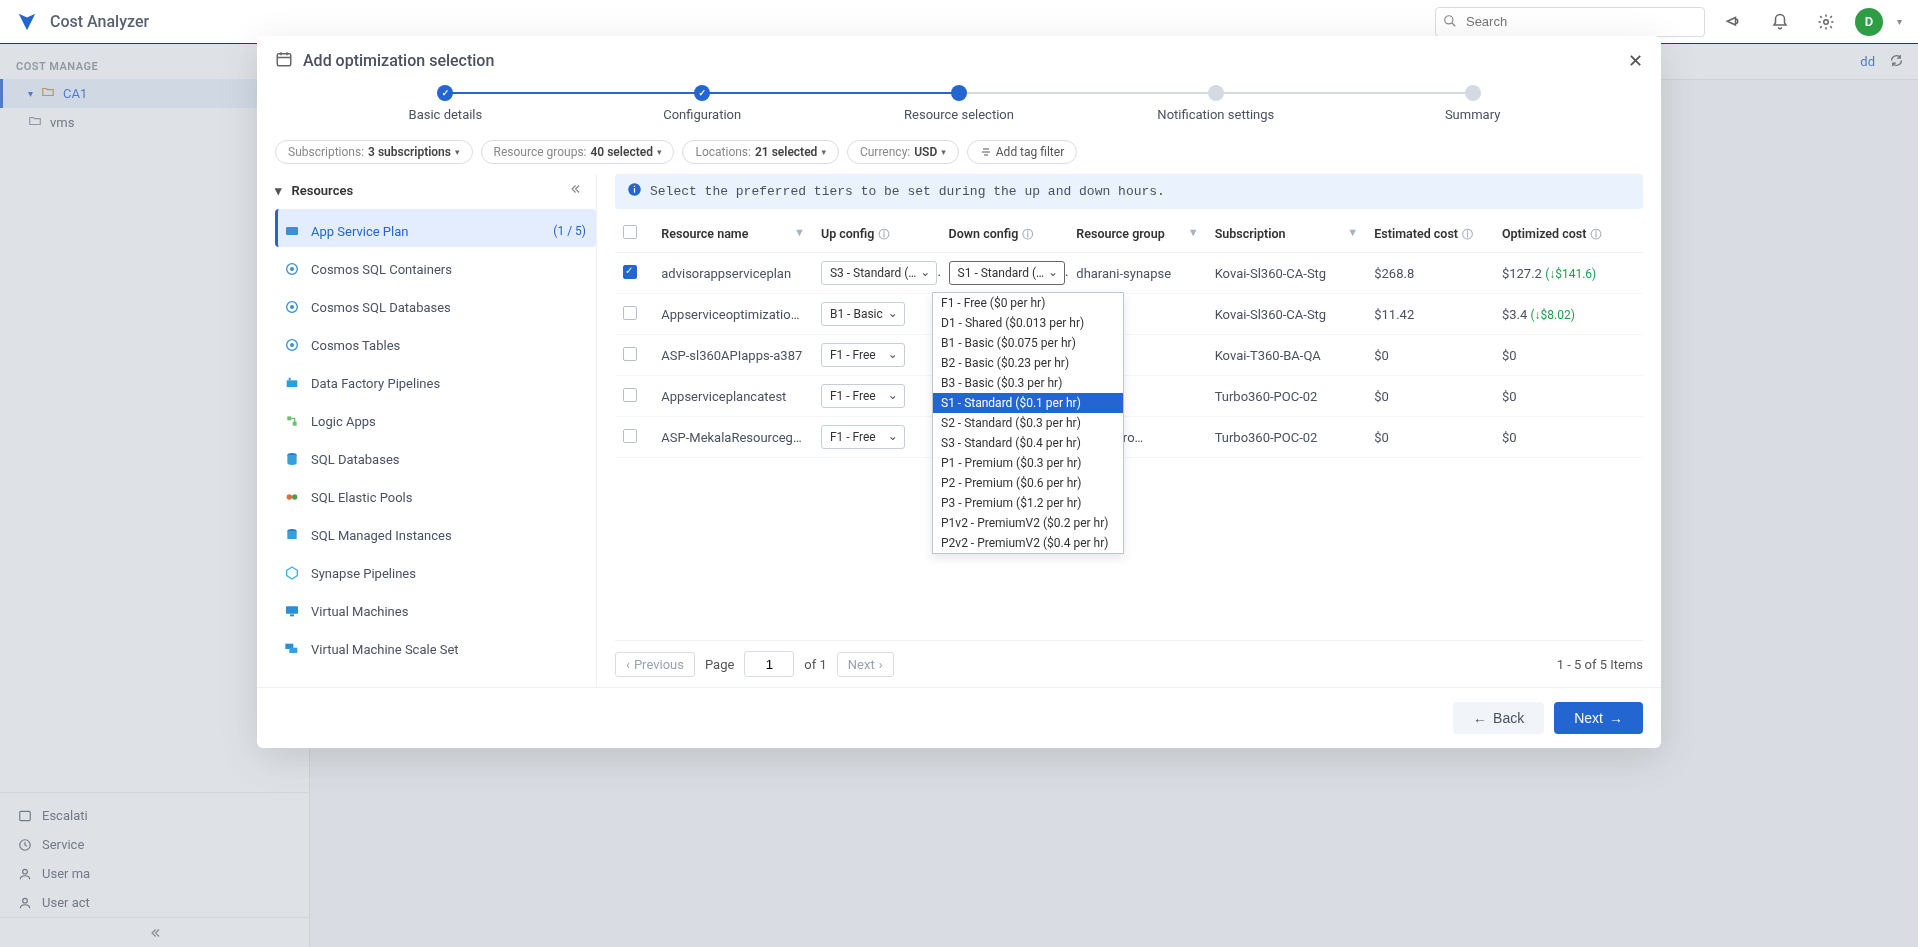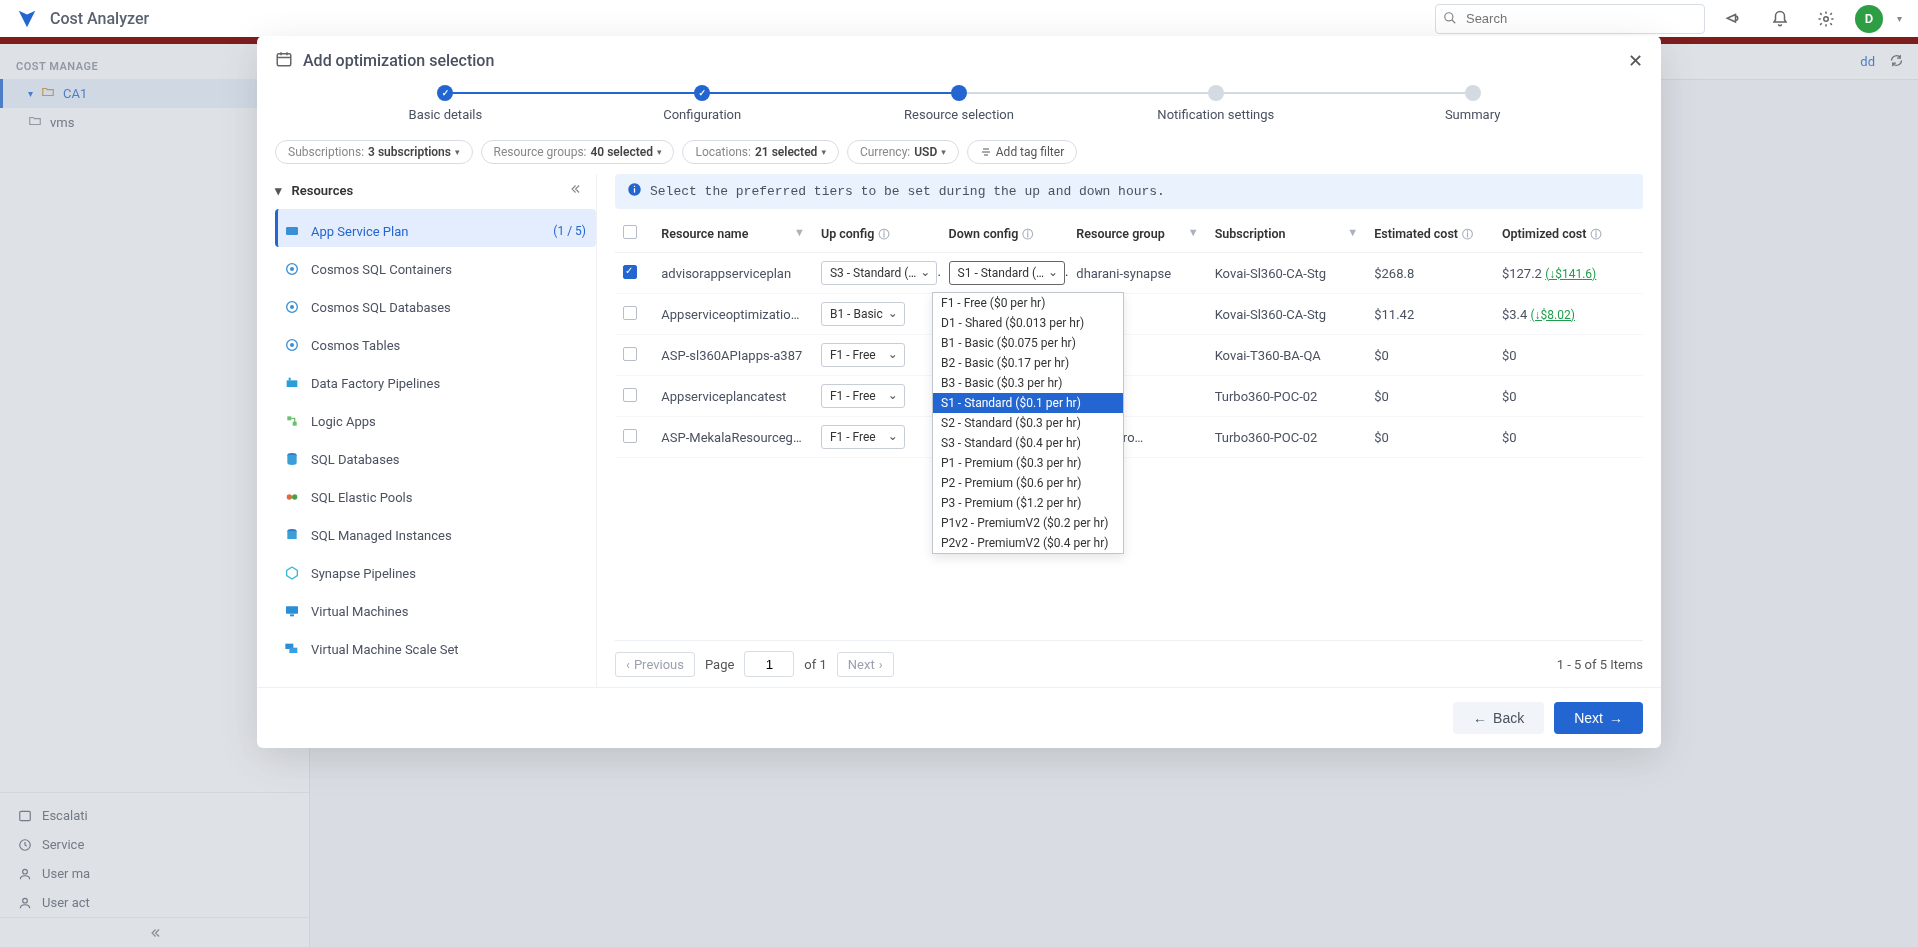--- a/index.html
+++ b/index.html
@@ -1,19 +1,19 @@
 <!DOCTYPE html>
 <html><head>
 <meta charset="utf-8">
 <style>
 * { box-sizing: border-box; margin: 0; padding: 0; }
 body { font-family: -apple-system, BlinkMacSystemFont, "Segoe UI", Roboto, sans-serif; font-size: 13px; color: #333; background: #f5f7fa; overflow: hidden; }
 
 
-.topbar { height: 44px; background: #fff; border-bottom: 7px solid #7f1d1d; display: flex; align-items: center; padding: 0 16px; gap: 12px; }
+.topbar { height: 44px; background: #fff; border-bottom: 1px solid #7f1d1d; display: flex; align-items: center; padding: 0 16px; gap: 12px; }
 .logo-icon { width: 22px; height: 22px; }
 .app-title { font-size: 16px; font-weight: 500; color: #5a6270; }
 .topbar-spacer { flex: 1; }
 .search-box { position: relative; width: 270px; }
 .search-box input { width: 100%; height: 30px; border: 1px solid #d8dde3; border-radius: 4px; padding: 0 10px 0 30px; font-size: 13px; color: #555; }
 .search-box .sicon { position: absolute; left: 8px; top: 7px; color: #888; }
 .topbar-icon { width: 34px; height: 34px; display: flex; align-items: center; justify-content: center; color: #666; cursor: pointer; }
 .avatar { width: 28px; height: 28px; border-radius: 50%; background: #2e9e44; color: #fff; display: flex; align-items: center; justify-content: center; font-weight: 600; font-size: 13px; }
 .chev { color: #888; font-size: 10px; margin-left: 2px; }
 
@@ -84,21 +84,21 @@
 .tbl th { text-align:left; font-weight:600; font-size:12.5px; color:#333; padding:10px 8px; border-bottom:1px solid #eef0f3; white-space:nowrap; }
 .tbl td { padding:8px 8px; font-size:13px; color:#4a5160; border-bottom:1px solid #f5f6f8; white-space:nowrap; overflow:hidden; text-overflow:ellipsis; }
 .tbl th .info-icon, .tbl th .filter-icon { color:#aab2bd; margin-left:4px; font-size:11px; cursor:pointer;}
 .tbl th .filter-icon { float:right; }
 .cbox { width:14px; height:14px; border:1px solid #b7bec9; border-radius:2px; display:inline-block; background:#fff; cursor:pointer;}
 .cbox.checked { background:#2366d1; border-color:#2366d1; position:relative; }
 .cbox.checked::after { content:"✓"; color:#fff; font-size:10px; position:absolute; left:1px; top:-1px; }
 .selbox { border:1px solid #c7cdd6; border-radius:3px; padding:4px 20px 4px 8px; font-size:12px; color:#333; position:relative; display:inline-block; min-width:84px; cursor:pointer; background:#fff;}
 .selbox::after { content:"⌄"; position:absolute; right:6px; top:3px; color:#555; }
 .selbox.open { border-color:#666; }
-.delta-down { color:#1f9d4d; font-size:12px;text-decoration:underline; }
+.delta-down { color:#1f9d4d; font-size:12px; }
 .nowrap { white-space:nowrap; }
 
 
 .dropdown-pop { position:absolute; width:192px; background:#fff; border:1px solid #bfc6d0; box-shadow:0 4px 10px rgba(0,0,0,0.1); max-height:262px; overflow-y:auto; font-size:12px; z-index:50; }
 .dropdown-pop .opt { padding:3px 8px; cursor:pointer; color:#333; white-space:nowrap; }
 .dropdown-pop .opt.sel { background:#2366d1; color:#fff; }
 .dropdown-pop::-webkit-scrollbar { width:10px; }
 .dropdown-pop::-webkit-scrollbar-thumb { background:#c5cbd4; border-radius:4px; }
 
 
@@ -508,21 +508,21 @@
     <td>$0</td>
     <td class="nowrap">$0 </td>
               </tr>
             </tbody>
         </table>
 
         <div class="dropdown-pop" id="dropdown-pop" style="top:118px; left:335px;">
             <div class="opt">F1 - Free ($0 per hr)</div>
             <div class="opt">D1 - Shared ($0.013 per hr)</div>
             <div class="opt">B1 - Basic ($0.075 per hr)</div>
-            <div class="opt">B2 - Basic ($0.17 per hr)</div>
+            <div class="opt">B2 - Basic ($0.23 per hr)</div>
             <div class="opt">B3 - Basic ($0.3 per hr)</div>
             <div class="opt sel">S1 - Standard ($0.1 per hr)</div>
             <div class="opt">S2 - Standard ($0.3 per hr)</div>
             <div class="opt">S3 - Standard ($0.4 per hr)</div>
             <div class="opt">P1 - Premium ($0.3 per hr)</div>
             <div class="opt">P2 - Premium ($0.6 per hr)</div>
             <div class="opt">P3 - Premium ($1.2 per hr)</div>
             <div class="opt">P1v2 - PremiumV2 ($0.2 per hr)</div>
             <div class="opt">P2v2 - PremiumV2 ($0.4 per hr)</div>
             <div class="opt">P3v2 - PremiumV2 ($0.8 per hr)</div>

